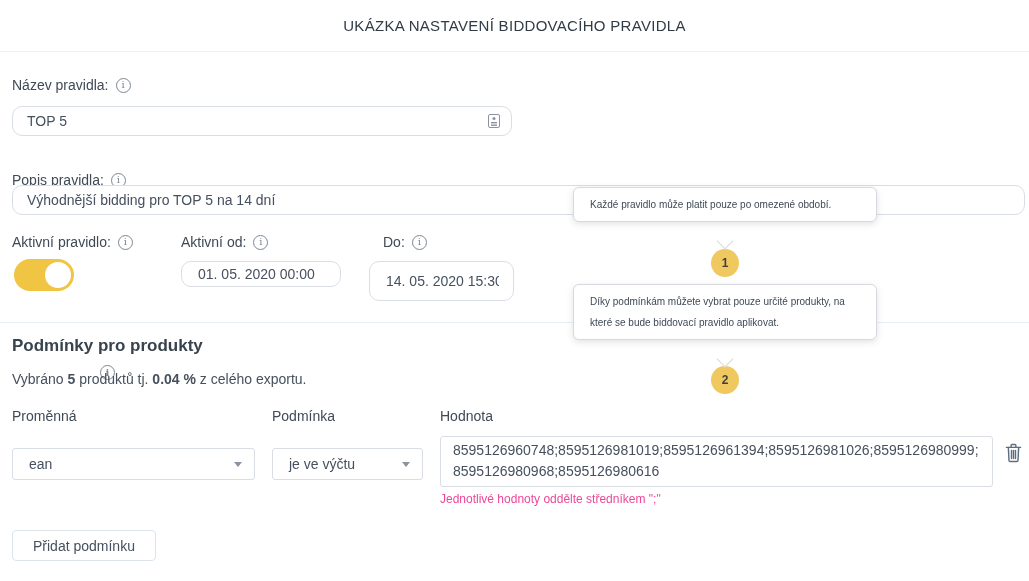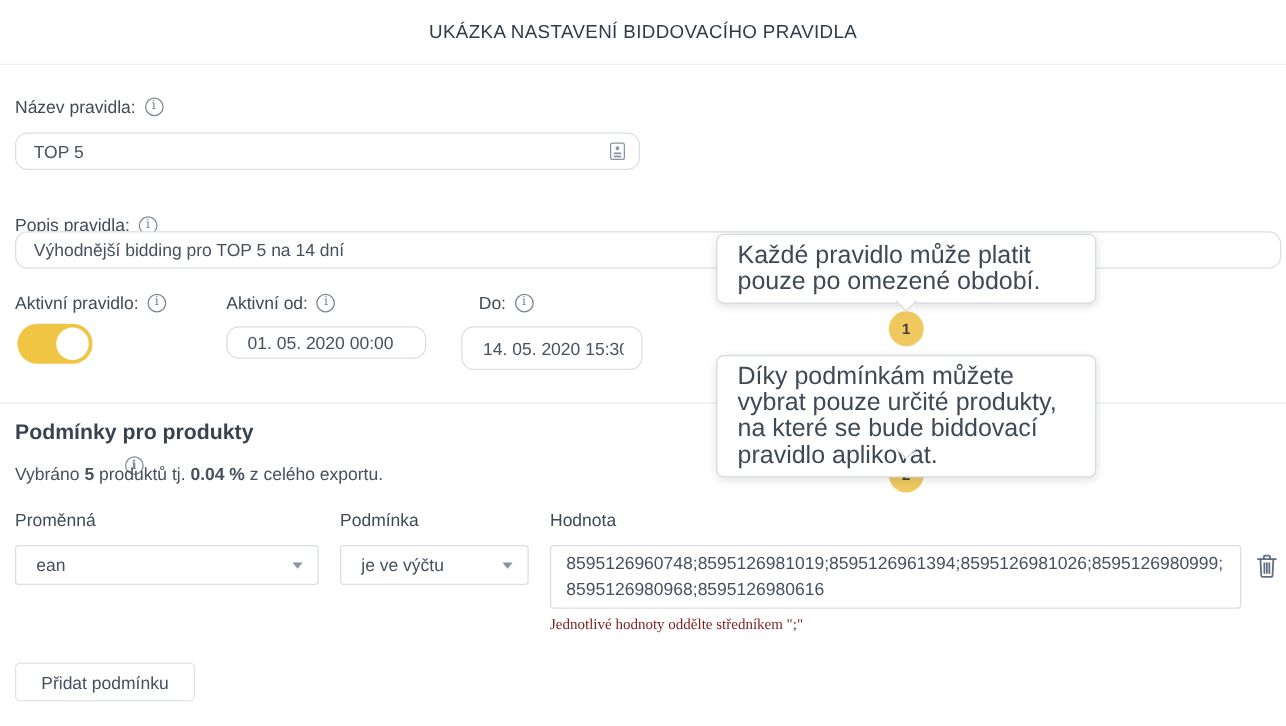--- a/index.html
+++ b/index.html
@@ -34,45 +34,45 @@
   
   .toggle { width:60px; height:32px; border-radius:16px; background:#f0c544; position:relative; cursor:pointer; }
   .toggle-knob { position:absolute; right:3px; top:3px; width:26px; height:26px; border-radius:50%; background:#fff; }
 
   
   .divider { left:0; width:1029px; height:0; border-top:1px solid #e9eef3; }
 
   
   .tooltip { width:304px; background:#fff; border:1px solid #d6dade; border-radius:6px;
     box-shadow:0 2px 7px rgba(40,50,60,.14); padding:6px 16px;
-    font-size:20px; line-height:21px; color:#3e4956; z-index:5; }
+    font-size:10px; line-height:21px; color:#3e4956; z-index:5; }
   .tooltip-arrow { position:absolute; width:12px; height:12px; background:#fff;
     border-right:1px solid #d6dade; border-bottom:1px solid #d6dade;
     transform:rotate(45deg); z-index:6; }
   .step-badge { width:28px; height:28px; border-radius:50%; background:#efc960;
     display:flex; align-items:center; justify-content:center;
     font-size:12px; font-weight:700; color:#413f3c; z-index:4; }
 
   
   .section-heading { font-size:17px; font-weight:700; color:#39434e; display:flex; align-items:center; gap:9px; }
   .summary { font-size:14px; color:#46505e; }
   .summary b { font-weight:700; }
 
   .col-label { font-size:14px; color:#3f4a56; }
   .select-box { border:1px solid #d9dee5; border-radius:3px; background:#fff;
     display:flex; align-items:center; justify-content:space-between;
-    padding:0 12px 0 16px; font-size:14px; color:#46505e; cursor:pointer; }
+    padding:0 12px 0 16px; font-size:14px; color:#46505e; cursor:pointer;margin-top:12px; }
   .caret { width:0; height:0; border-left:4px solid transparent; border-right:4px solid transparent;
     border-top:5px solid #8a93a0; }
 
   .value-textarea { border:1px solid #d9dee5; border-radius:3px; background:#fff;
     font-family:inherit; font-size:14px; line-height:21px; color:#46505e;
     padding:3px 12px; resize:none; outline:none; overflow:hidden; width:100%; height:100%;
     word-break:break-all; white-space:pre-wrap; }
-  .hint { font-size:12px; color:#7f1d1d;font-family:Liberation Serif, serif; }
+  .hint { font-size:12px; color:#ec4899; }
 
   .trash-btn { background:none; border:none; cursor:pointer; padding:0; line-height:0; }
 
   .add-btn { background:#fff; border:1px solid #dde3ea; border-radius:4px;
     font-family:inherit; font-size:14px; color:#46505e; padding:0 20px; height:31px; cursor:pointer; }
 </style>
 </head>
 <body>
 
 <div class="abs header">
@@ -116,21 +116,21 @@
   <span class="info-icon"></span>
 </div>
 <div class="abs input-wrap" style="left:181px; top:261px; width:160px; height:26px;">
   <input class="text-input" style="padding-left: 16px;" type="text" value="01. 05. 2020 00:00">
 </div>
 
 <div class="abs field-label" style="left:383px; top:234px;">
   <span>Do:</span>
   <span class="info-icon"></span>
 </div>
-<div class="abs input-wrap" style="left:369px; top:261px; width:145px; height:35px;">
+<div class="abs input-wrap" style="left:369px; top:261px; width:145px; height:40px;">
   <input class="text-input" style="padding-left: 16px;" type="text" value="14. 05. 2020 15:30">
 </div>
 
 <div class="abs tooltip" style="left:573px; top:187px;">
   <span>Každé pravidlo může platit pouze po omezené období.</span>
 </div>
 <div class="tooltip-arrow" style="left:719px; top:235px;"></div>
 <div class="abs step-badge" style="left:711px; top:249px;">
   <span>1</span>
 </div>

